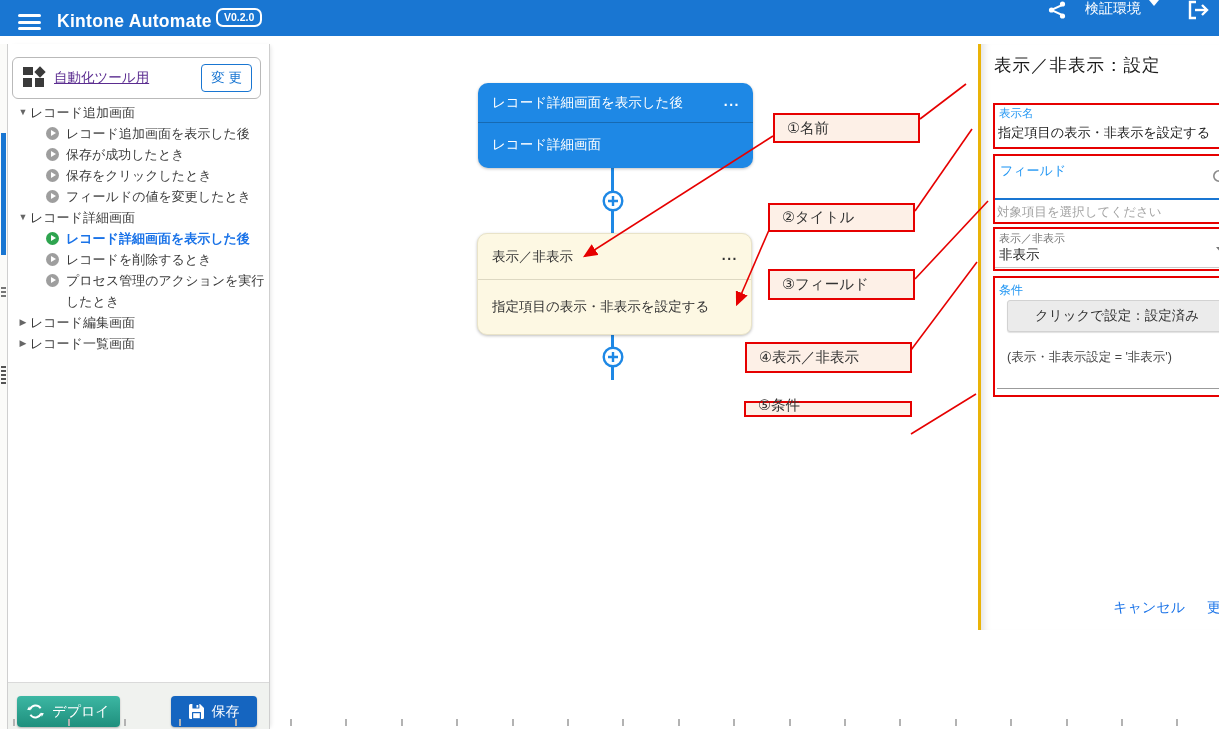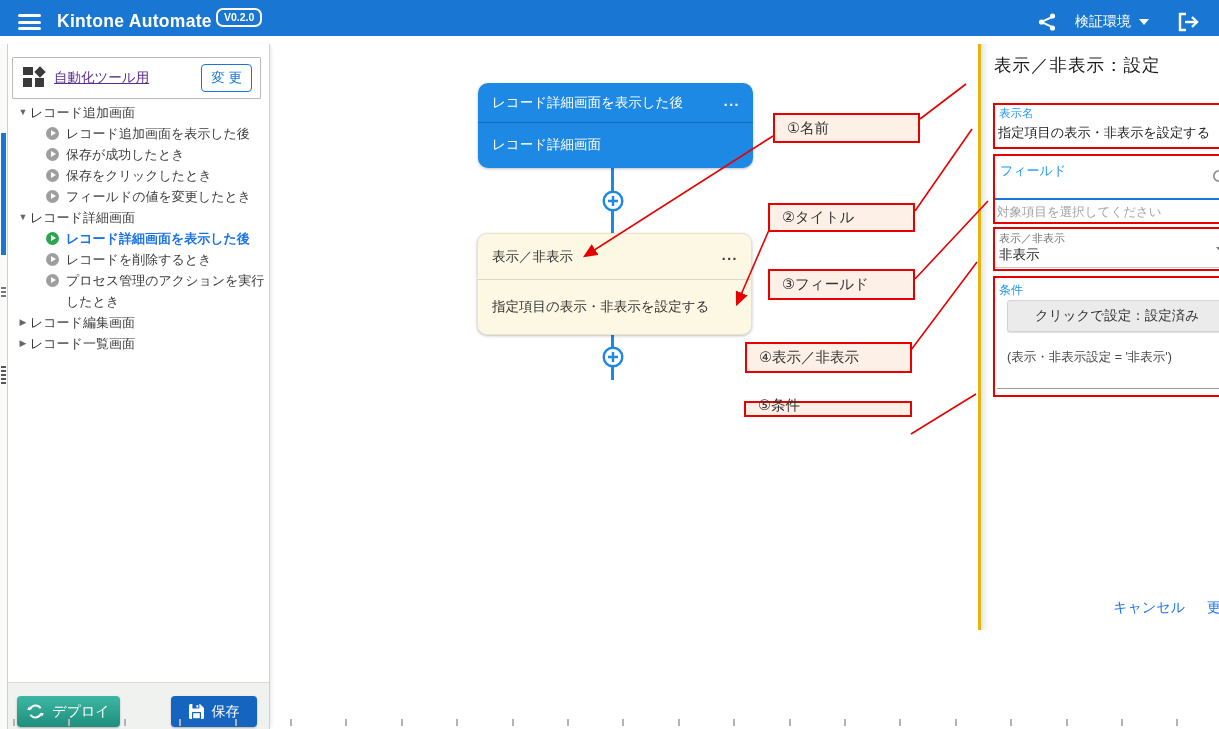--- a/index.html
+++ b/index.html
@@ -6,34 +6,34 @@
   html,body { background:#fff; }
   body { font-family:"Liberation Sans","DejaVu Sans",sans-serif; }
   #app { position:relative; width:1219px; height:729px; background:#fff; overflow:hidden; }
 
   
   .header { position:absolute; left:0; top:0; width:1219px; height:36px; background:#1976d2; z-index:20; }
   .hamburger { position:absolute; left:18px; top:14px; width:23px; height:16px; cursor:pointer; }
   .hamburger span { display:block; width:23px; height:3px; background:#fff; border-radius:2px; margin-bottom:3.5px; }
   .app-title { position:absolute; left:57px; top:11px; color:#fff; font-size:17.5px; font-weight:bold; letter-spacing:.3px; }
   .version-badge { position:absolute; left:216px; top:8px; color:#fff; border:2px solid #fff; border-radius:7px; font-size:10.5px; font-weight:bold; padding:1px 6px 2px; }
-  .header-right { position:absolute; right:20px; top:0; height:44px; display:flex; align-items:center; }
+  .header-right { position:absolute; right:10px; top:0; height:44px; display:flex; align-items:flex-start; }
   .env-label { color:#fff; font-size:14px; margin:0 8px 0 18px; }
   .caret-down-white { width:0; height:0; border-left:5px solid transparent; border-right:5px solid transparent; border-top:6px solid #fff; margin-right:28px; }
   .hicon { display:flex; align-items:center; justify-content:center; cursor:pointer; }
 
   
   .edge-strip { position:absolute; left:0; top:44px; width:8px; height:685px; background:#fbfbf9; border-right:1px solid #cfcfcf; z-index:15; }
   .edge-strip .seg-blue { position:absolute; left:1px; top:89px; width:5px; height:122px; background:#1976d2; }
   .edge-strip .seg-dark1 { position:absolute; left:1px; top:243px; width:5px; height:12px; background:repeating-linear-gradient(#777 0 2px, transparent 2px 4px); }
   .edge-strip .seg-dark2 { position:absolute; left:1px; top:322px; width:5px; height:20px; background:repeating-linear-gradient(#555 0 2px, transparent 2px 4px); }
 
   
   .sidebar { position:absolute; left:8px; top:44px; width:262px; height:685px; background:#fff; border-right:1px solid #cfcfcf; box-shadow:3px 0 4px -2px rgba(0,0,0,.10); z-index:10; }
-  .app-box { position:absolute; left:4px; top:13px; width:249px; height:42px; border:1px solid #b9b9b9; border-radius:1px; display:flex; align-items:center; padding:0 8px 0 10px; background:#fff; }
+  .app-box { position:absolute; left:4px; top:13px; width:249px; height:42px; border:1px solid #b9b9b9; border-radius:6px; display:flex; align-items:center; padding:0 8px 0 10px; background:#fff; }
   .app-icon { width:22px; height:22px; position:relative; flex:0 0 22px; margin-right:9px; }
   .app-icon i { position:absolute; background:#3a3a3a; }
   .app-icon .t1 { left:0; top:0; width:10px; height:8px; }
   .app-icon .t2 { left:13px; top:1px; width:8px; height:8px; transform:rotate(45deg); }
   .app-icon .t3 { left:0; top:11px; width:9px; height:9px; }
   .app-icon .t4 { left:12px; top:11px; width:9px; height:9px; }
   .app-link { color:#5b2d90; font-size:13.5px; text-decoration:underline; flex:1; cursor:pointer; white-space:nowrap; overflow:hidden; }
   .change-btn { border:1px solid #1976d2; color:#1976d2; background:#fff; border-radius:4px; font-size:13.5px; padding:4px 9px; cursor:pointer; white-space:nowrap; font-family:inherit; }
 
   .tree { position:absolute; left:8px; top:58px; right:2px; font-size:13px; color:#3b3b3b; }

